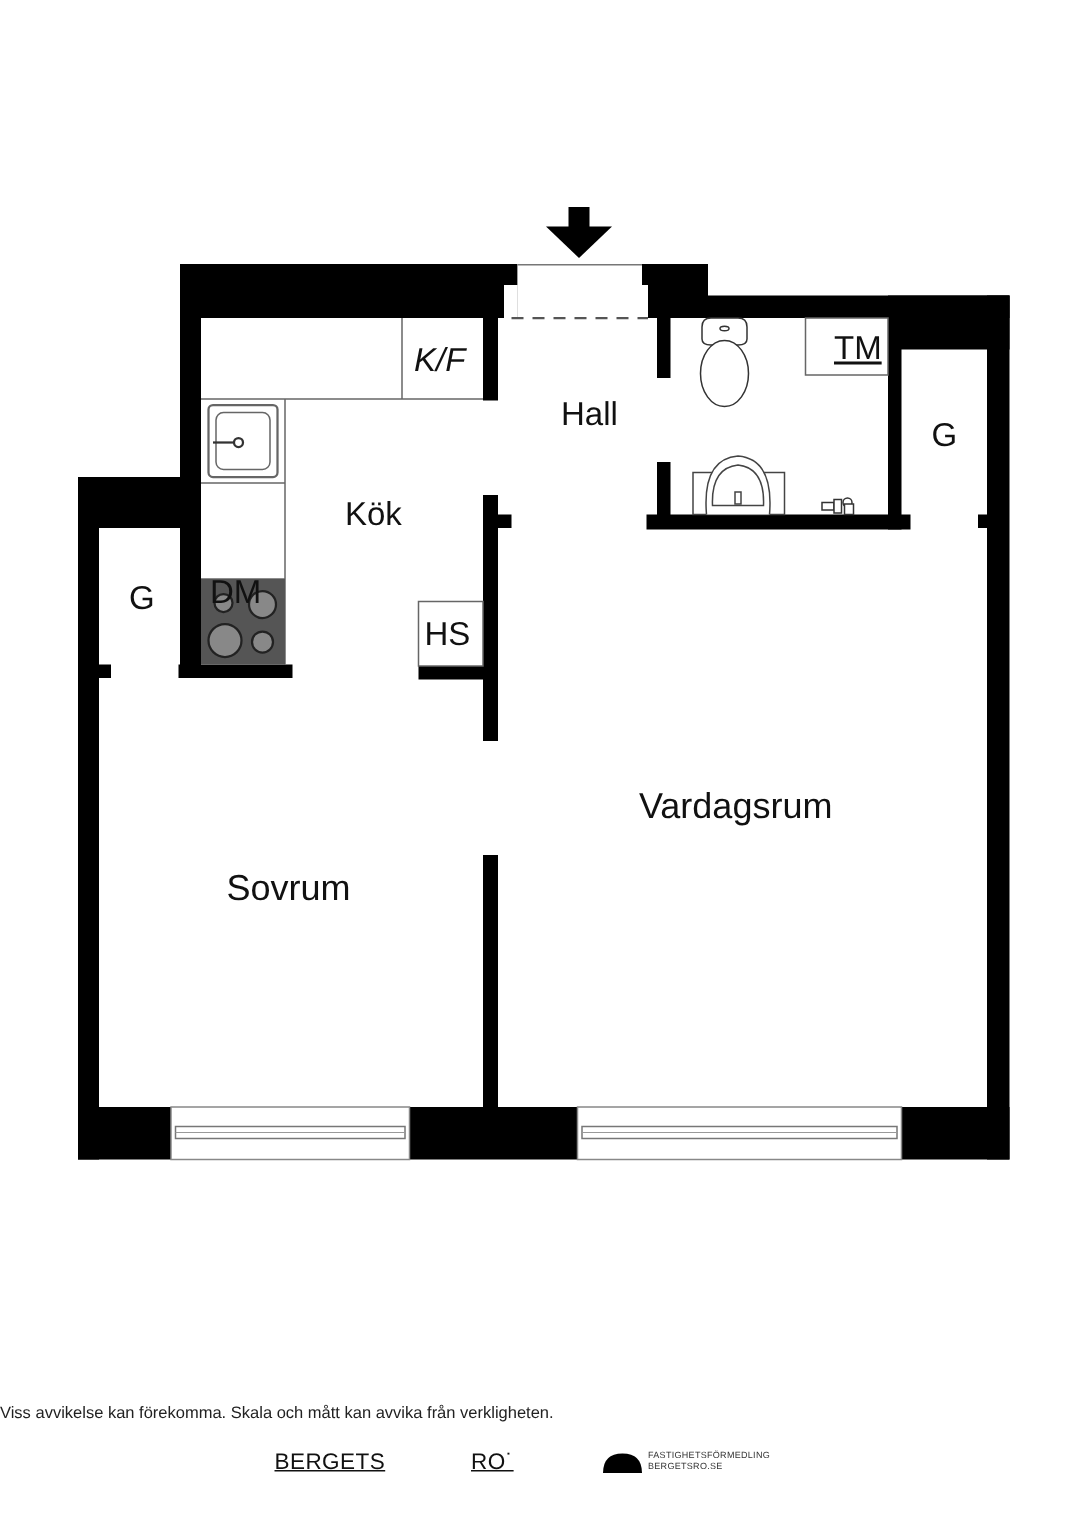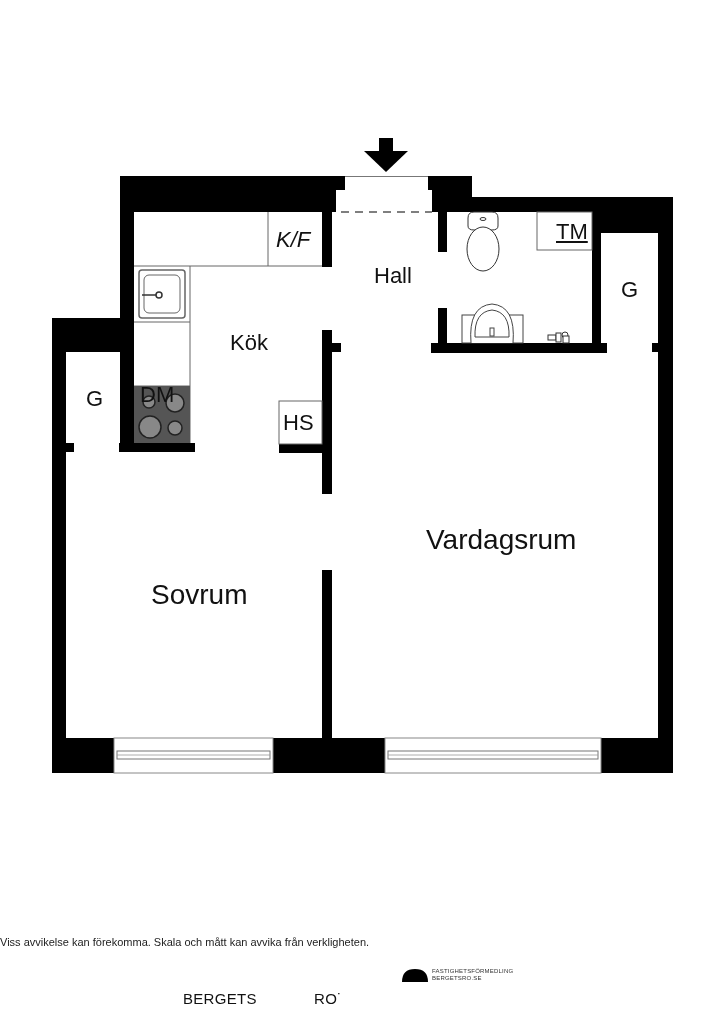--- a/index.html
+++ b/index.html
@@ -1,22 +1,22 @@
 <!DOCTYPE html>
 <html><head>
 <meta charset="utf-8">
 <style>
   html, body { margin:0; padding:0; background:#ffffff; }
   body { width:724px; height:1024px; position:relative; overflow:hidden; font-family:"Liberation Sans", sans-serif; }
   #plan { position:absolute; left:0; top:0; width:724px; height:1024px; }
   .room-label { position:absolute; font-family:"Liberation Sans", sans-serif; color:#111; white-space:nowrap; }
-  .lbl-big { font-size:28px; }
+  .lbl-big { font-size:24px; }
   .lbl-mid { font-size:22px; }
   .disclaimer { position:absolute; left:0; width:724px; top:936px; font-size:11px; color:#222; }
-  .brand { position:absolute; top:990px; font-size:15px; color:#111; letter-spacing:0.3px; }
+  .brand { position:absolute; top:966px; font-size:15px; color:#111; letter-spacing:0.3px;text-decoration:underline; }
   .brand-sub { position:absolute; font-size:6px; color:#333; line-height:7px; letter-spacing:0.2px; }
 </style>
 </head>
 <body>
 
 <svg id="plan" viewBox="0 0 724 1024" xmlns="http://www.w3.org/2000/svg">
 
   <g>
     <rect x="379" y="138" width="14" height="14" fill="#000"></rect>
     <polygon points="364,151 408,151 386,172" fill="#000"></polygon>

